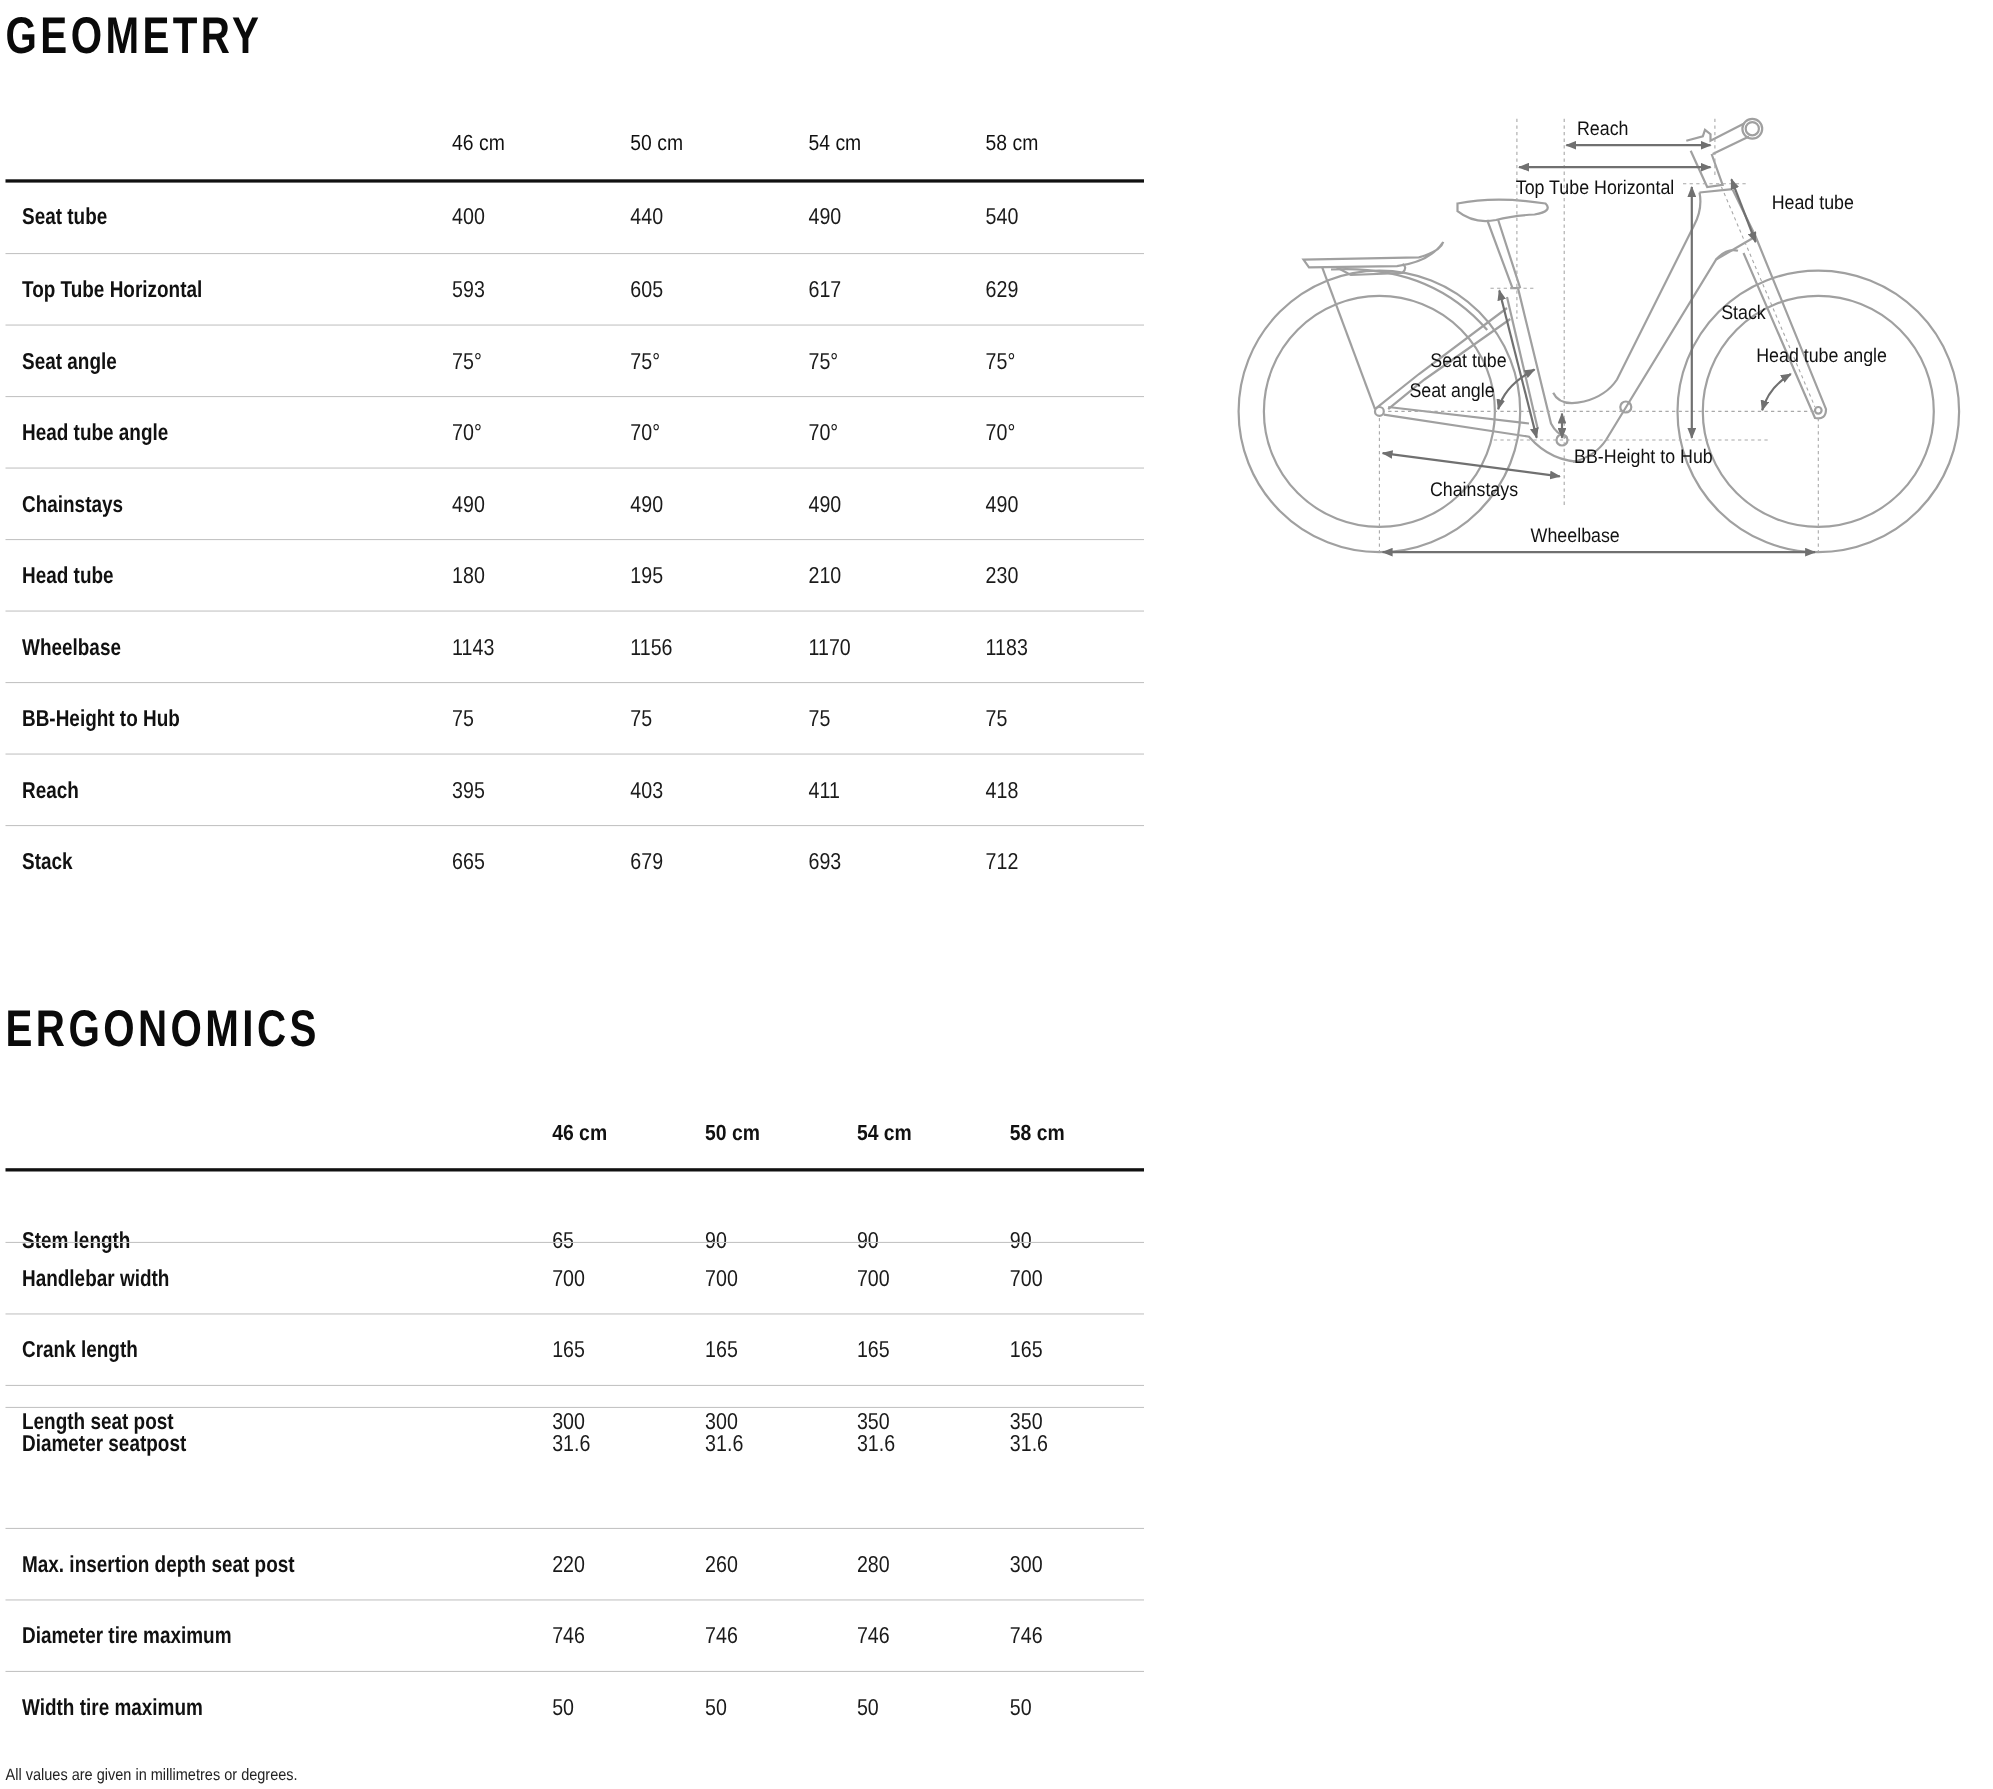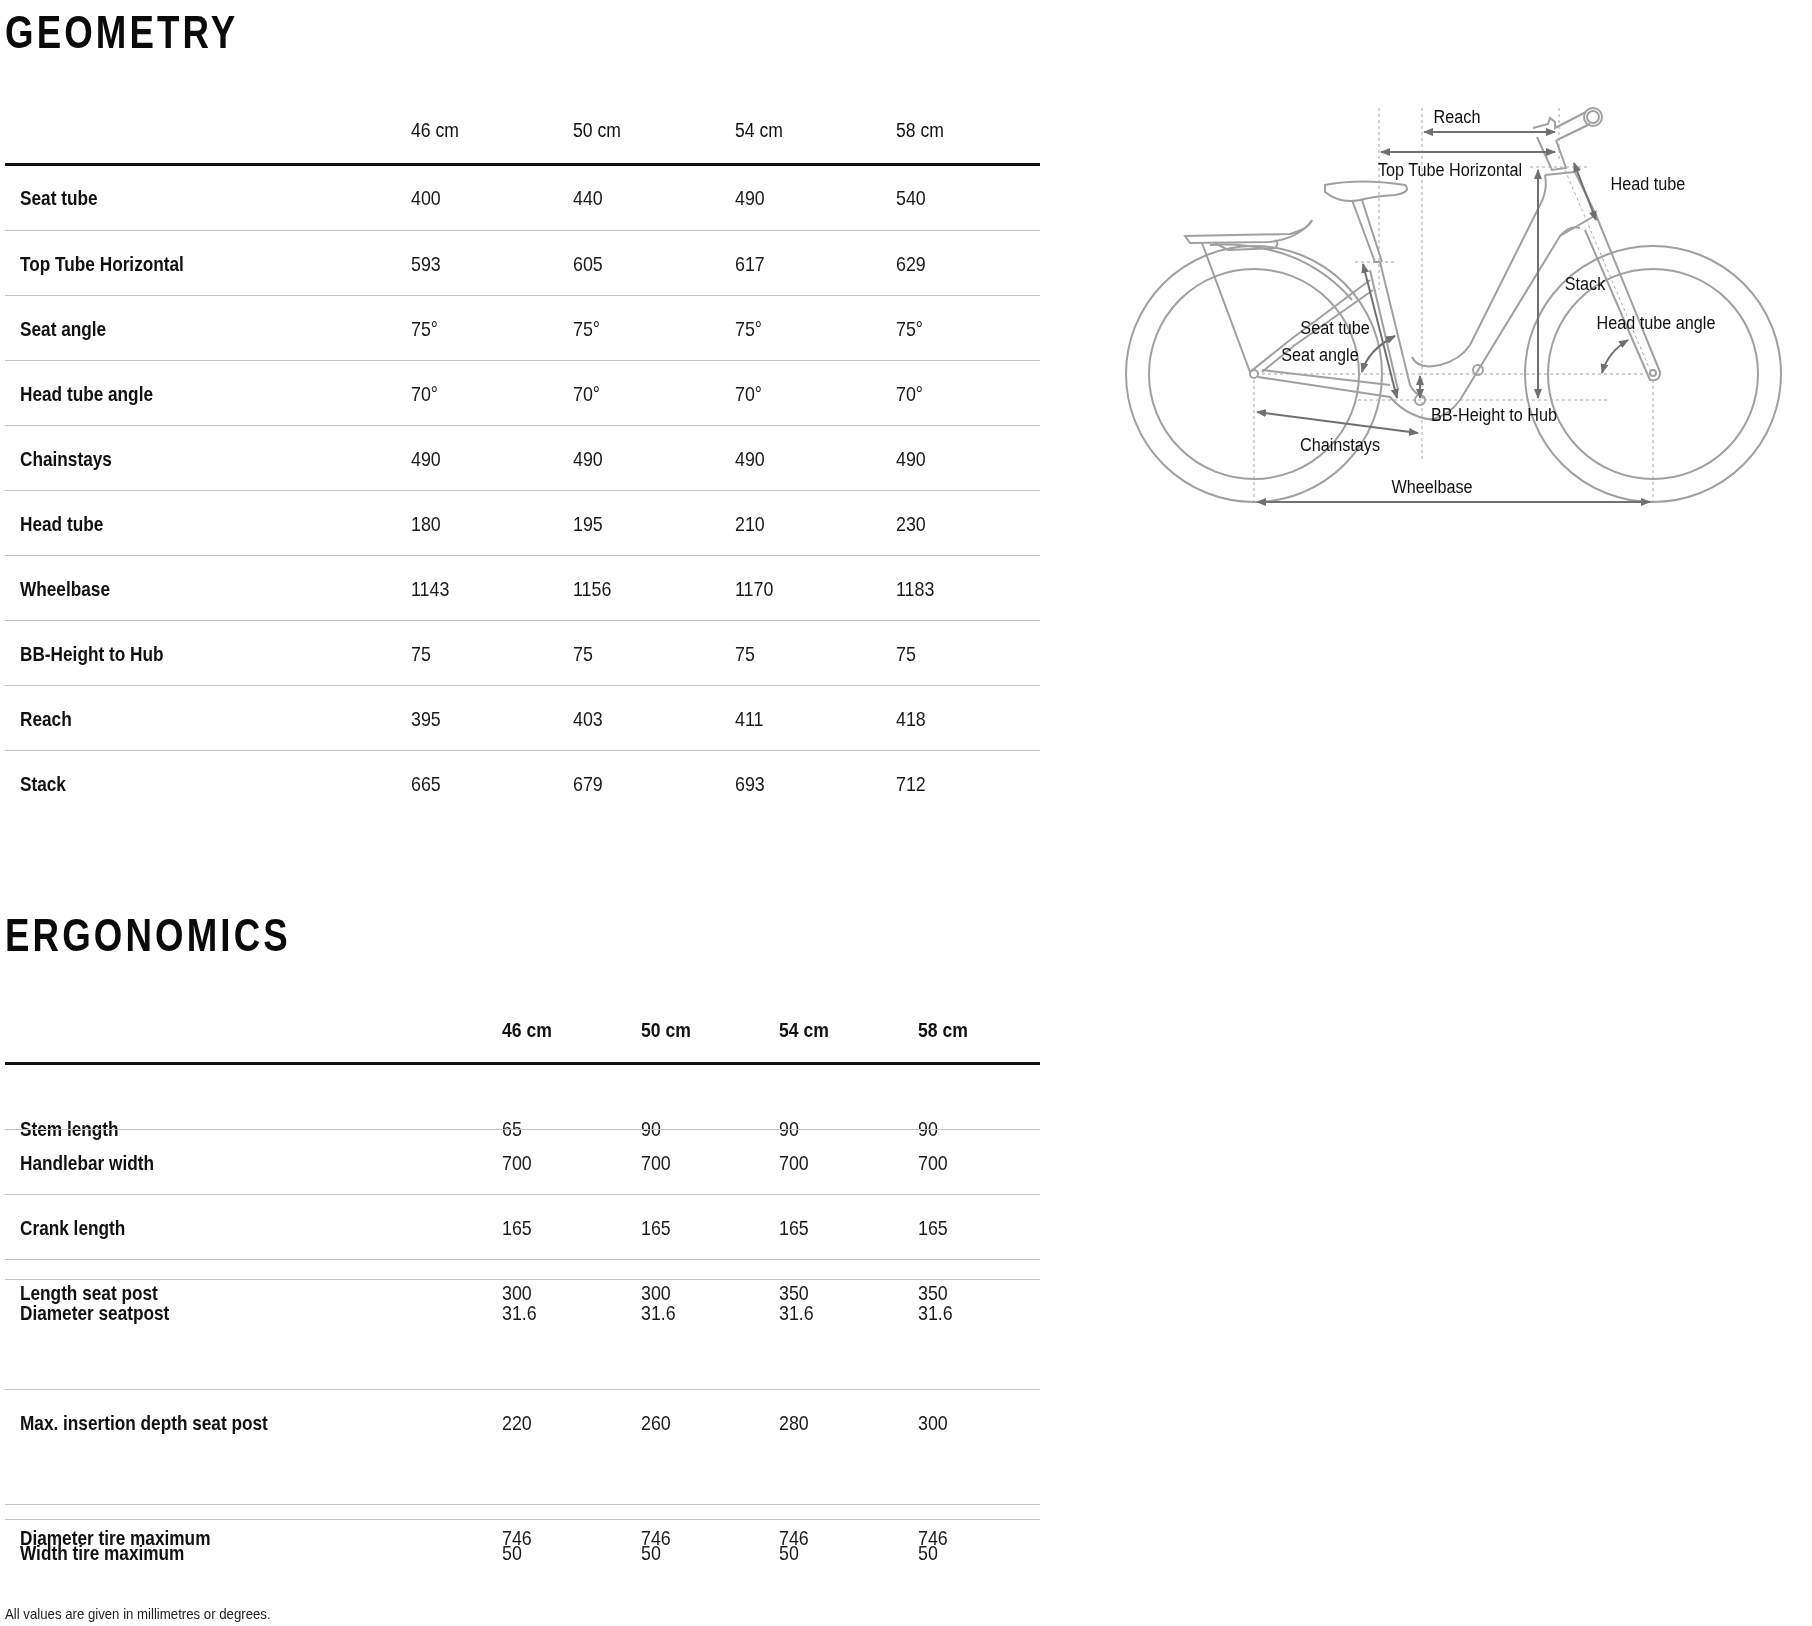--- a/index.html
+++ b/index.html
@@ -252,21 +252,21 @@
         <span class="cell-val" style="left: 774px;">31.6</span>
         <span class="cell-val" style="left: 913px;">31.6</span>
       </div>
       <div class="row" style="top: 1389px; border-top: 1.5px solid rgb(196, 196, 196);">
         <span class="cell-label">Max. insertion depth seat post</span>
         <span class="cell-val" style="left: 497px;">220</span>
         <span class="cell-val" style="left: 636px;">260</span>
         <span class="cell-val" style="left: 774px;">280</span>
         <span class="cell-val" style="left: 913px;">300</span>
       </div>
-      <div class="row" style="top: 1504px; border-top: 1.5px solid rgb(196, 196, 196);">
+      <div class="row" style="top: 1454px; border-top: 1.5px solid rgb(196, 196, 196);">
         <span class="cell-label">Diameter tire maximum</span>
         <span class="cell-val" style="left: 497px;">746</span>
         <span class="cell-val" style="left: 636px;">746</span>
         <span class="cell-val" style="left: 774px;">746</span>
         <span class="cell-val" style="left: 913px;">746</span>
       </div>
       <div class="row" style="top: 1519px; border-top: 1.5px solid rgb(196, 196, 196);">
         <span class="cell-label">Width tire maximum</span>
         <span class="cell-val" style="left: 497px;">50</span>
         <span class="cell-val" style="left: 636px;">50</span>

